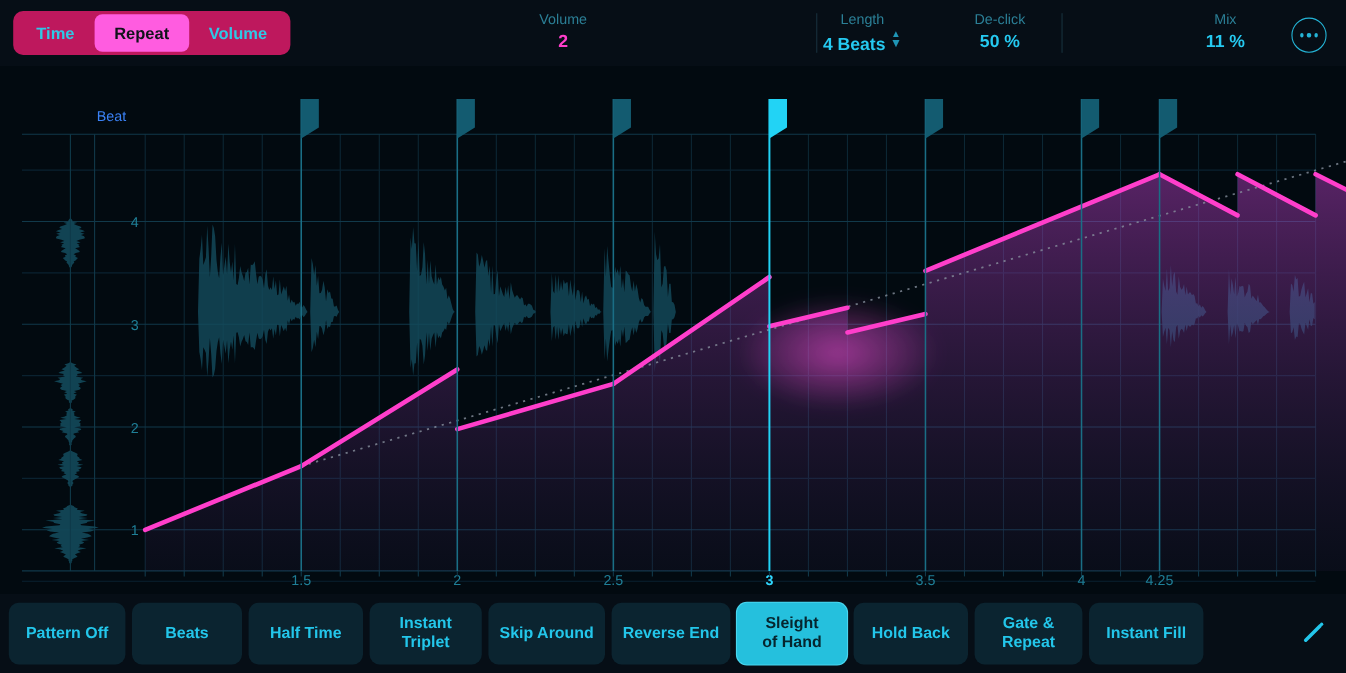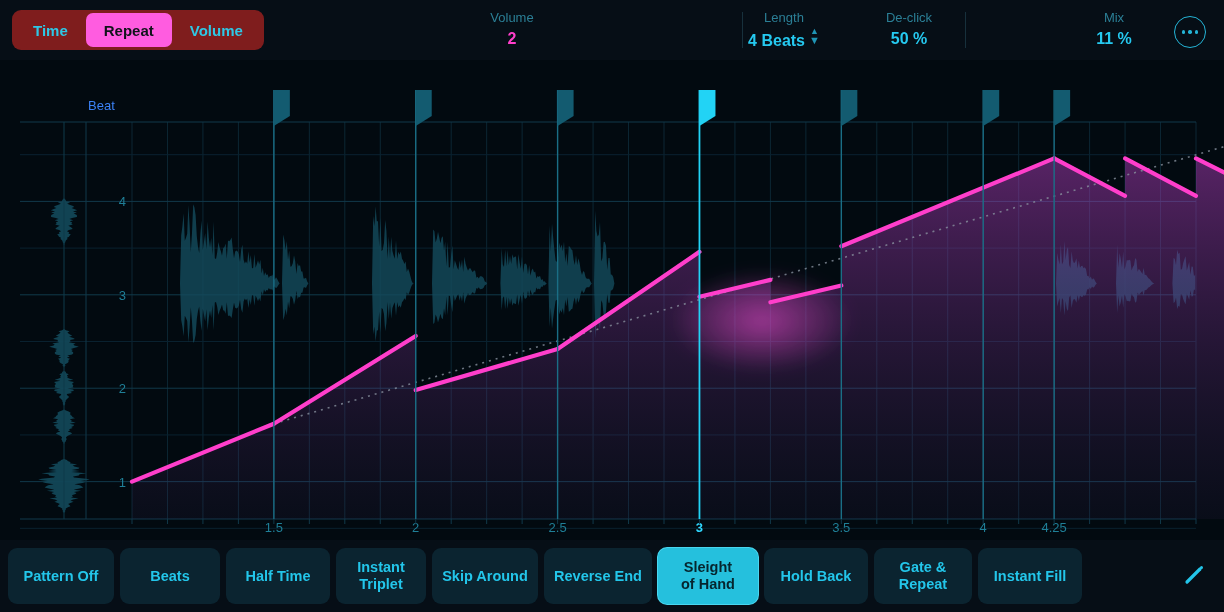--- a/index.html
+++ b/index.html
@@ -7,21 +7,21 @@
     width:1224px;height:612px;overflow:hidden;
     font-family:"Liberation Sans", sans-serif;
     color:#2ec8e6;
     -webkit-font-smoothing:antialiased;
   }
   .app{position:relative;width:1224px;height:612px;background:#050d14;}
 
   
   .topbar{position:absolute;left:0;top:0;width:1224px;height:60px;background:#060e16;}
 
-  .seg{position:absolute;left:12px;top:10px;height:40px;background:#7f1d1d;border-radius:9px;display:flex;align-items:center;padding:3px;box-sizing:border-box;}
+  .seg{position:absolute;left:12px;top:10px;height:40px;background:#be185d;border-radius:9px;display:flex;align-items:center;padding:3px;box-sizing:border-box;}
   .seg-btn{height:34px;padding:0 18px;border-radius:7px;display:flex;align-items:center;justify-content:center;
            font-size:15px;font-weight:bold;color:#2ec8e6;cursor:pointer;background:transparent;border:none;}
   .seg-btn.on{background:#ff5ce0;color:#10131a;}
 
   .field{position:absolute;top:10px;text-align:center;}
   .field .lbl{font-size:13px;color:#2b7f96;line-height:16px;white-space:nowrap;}
   .field .val{font-size:16px;font-weight:bold;line-height:22px;margin-top:2px;color:#25c9f0;white-space:nowrap;}
   .field .val.pink{color:#ff3ecb;}
   .stepper{display:inline-block;font-size:11px;color:#1f95b5;margin-left:4px;vertical-align:2px;line-height:11px;}
   .stepper b{display:block;font-size:9px;line-height:7px;font-weight:normal;}
@@ -224,21 +224,21 @@
         <line x1="1160.5333333333333" y1="459" x2="1160.5333333333333" y2="464" stroke="#11394a" stroke-width="1"></line>
         <line x1="1196" y1="459" x2="1196" y2="464" stroke="#11394a" stroke-width="1"></line>
       </svg>
   </div>
 
   <div class="presets">
     <div class="p-row" id="preset-row">
         <button class="p-btn" style="width: 106px;">Pattern Off</button>
         <button class="p-btn" style="width: 100px;">Beats</button>
         <button class="p-btn" style="width: 104px;">Half Time</button>
-        <button class="p-btn" style="width: 90px;">Instant<br>Triplet</button>
+        <button class="p-btn" style="width: 102px;">Instant<br>Triplet</button>
         <button class="p-btn" style="width: 106px;">Skip Around</button>
         <button class="p-btn" style="width: 108px;">Reverse End</button>
         <button class="p-btn on" style="width: 100px;">Sleight<br>of Hand</button>
         <button class="p-btn" style="width: 104px;">Hold Back</button>
         <button class="p-btn" style="width: 98px;">Gate &amp;<br>Repeat</button>
         <button class="p-btn" style="width: 104px;">Instant Fill</button>
       </div>
     <div class="pencil" style="position:absolute;right:8px;top:8px;">
       <svg width="26" height="26" viewBox="0 0 26 26">
         <line x1="20" y1="6" x2="7" y2="19" stroke="#23c6ea" stroke-width="3.2" stroke-linecap="round"></line>

